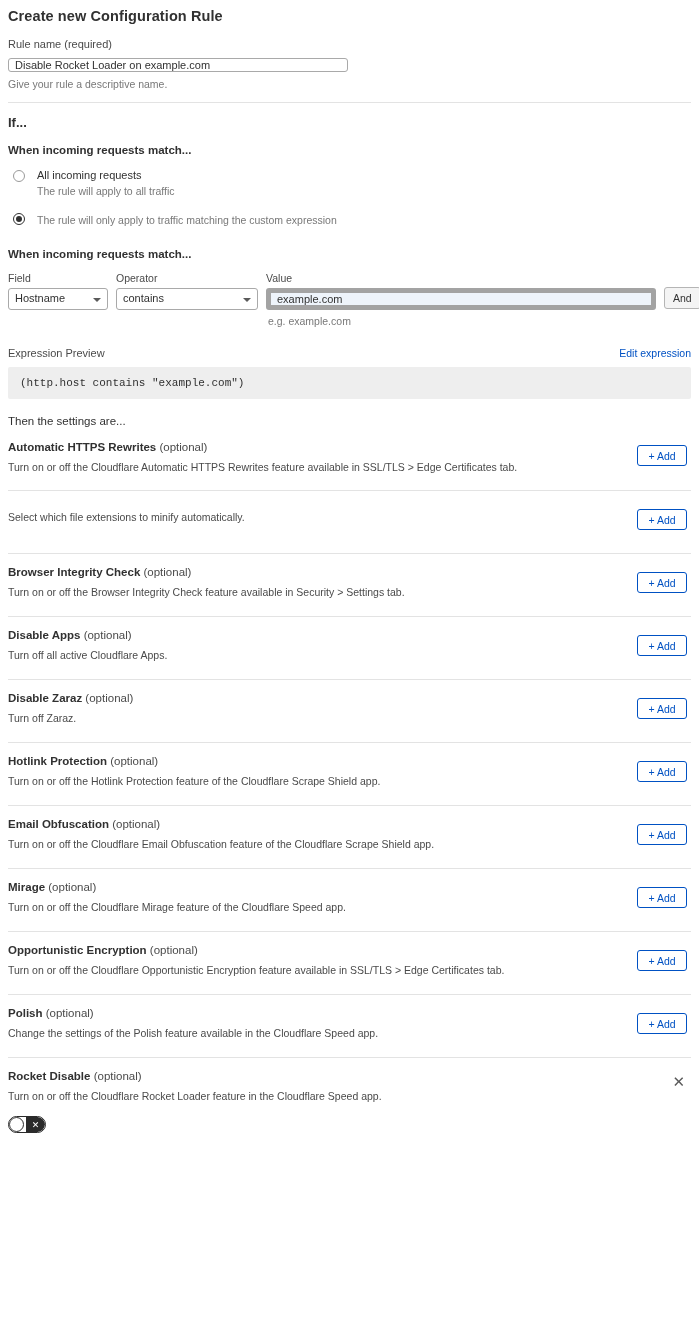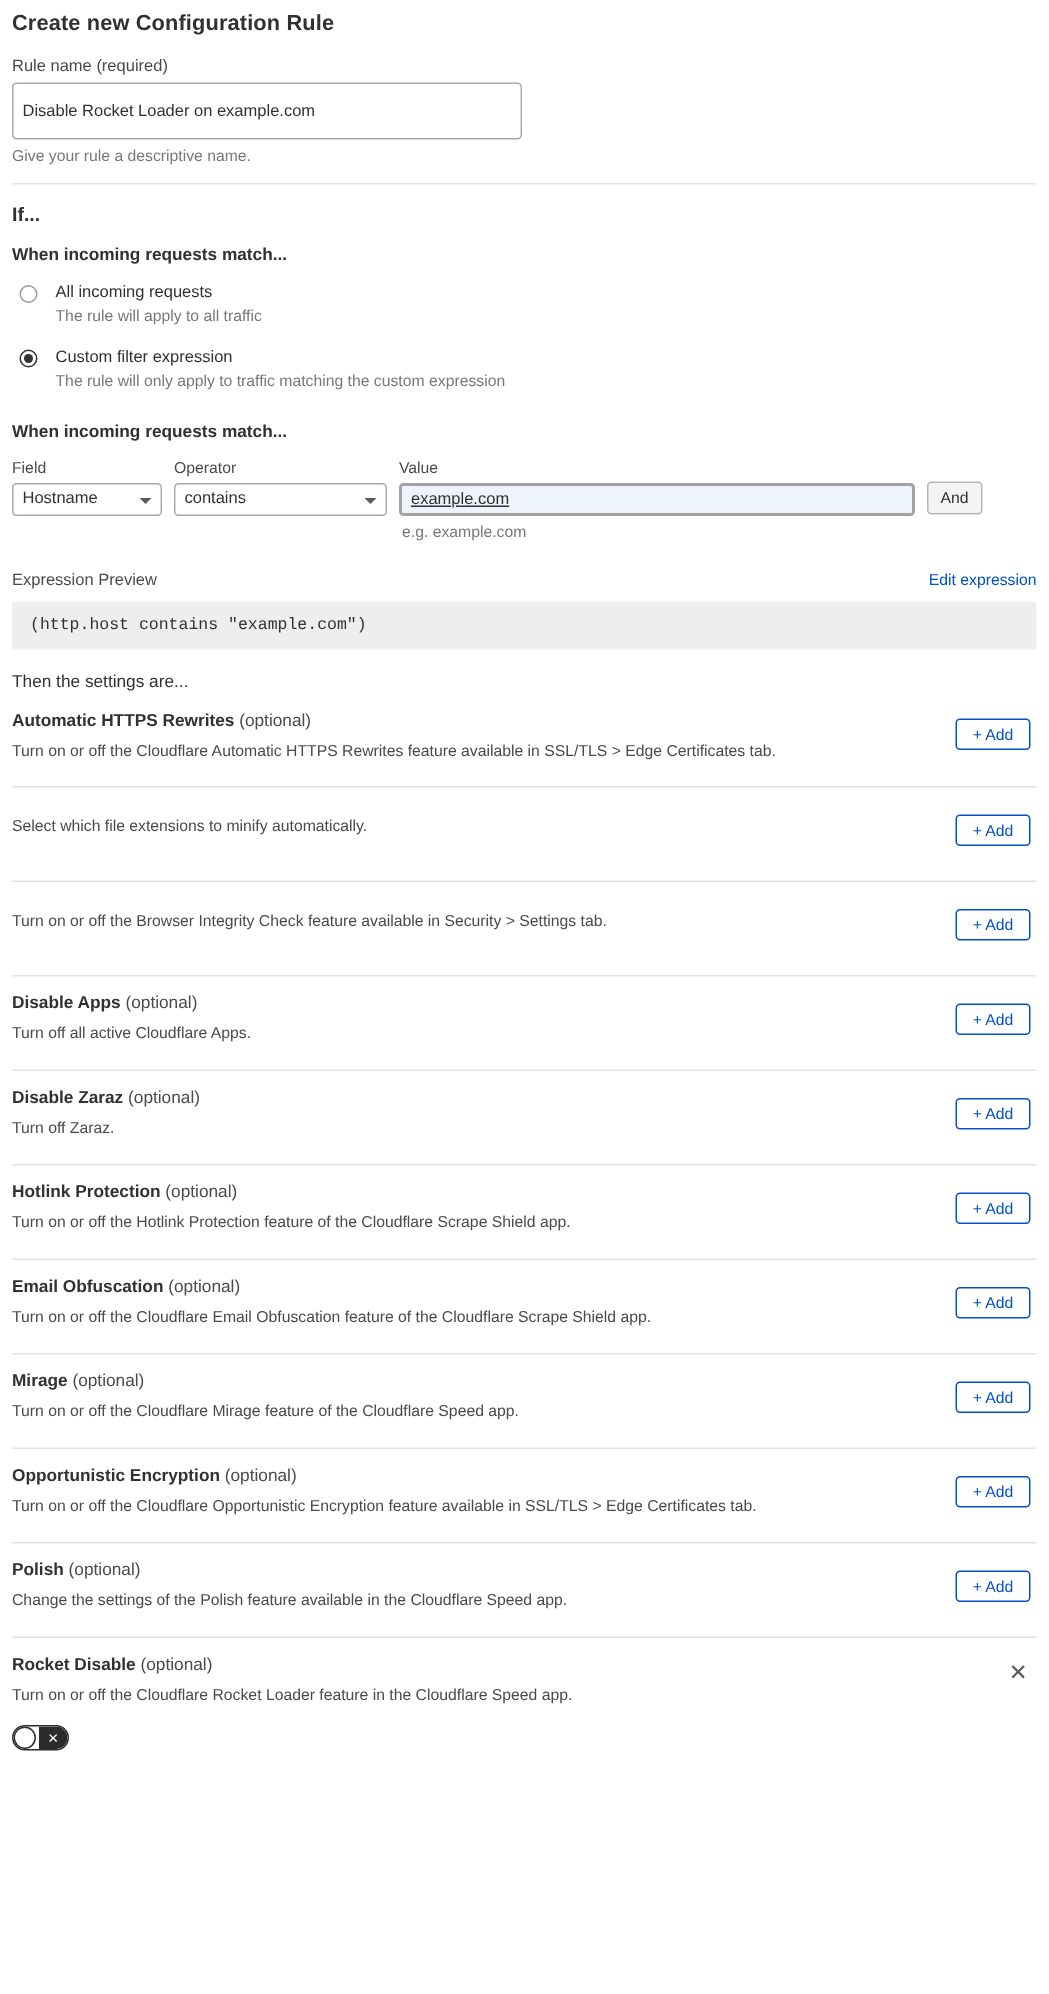--- a/index.html
+++ b/index.html
@@ -26,21 +26,21 @@
     margin: 8px 0 14px 0;
     letter-spacing: 0.1px;
   }
   .field-label {
     font-size: 11px;
     color: #4a4a4a;
     margin-bottom: 5px;
   }
   .text-input {
     width: 340px;
-    height: 38px;
+    height: 14px;
     border: 1px solid #a9a9a9;
     border-radius: 3px;
     font-size: 11px;
     font-family: "Liberation Sans", sans-serif;
     padding: 2px 6px;
     color: #313131;
     background: #fff;
     outline: none;
   }
   .help-text {
@@ -125,31 +125,30 @@
   .select .caret {
     position: absolute;
     right: 6px; top: 9px;
     width: 0; height: 0;
     border-left: 4px solid transparent;
     border-right: 4px solid transparent;
     border-top: 4px solid #5a5a5a;
   }
   .select.op { width: 142px; }
   .value-input {
-    width: 344px;
+    width: 390px;
     height: 22px;
-    border: 2px solid #a3a3a3;
+    border: 5px solid #a3a3a3;
     border-radius: 3px;
     background: #eef4fb;
     font-size: 11px;
     font-family: "Liberation Sans", sans-serif;
     padding: 2px 6px;
     color: #313131;
     outline: none;
-    text-decoration: underline;
   }
   .btn-plain {
     height: 22px;
     min-width: 34px;
     border: 1px solid #b5b5b5;
     border-radius: 3px;
     background: #f4f4f4;
     font-size: 10.5px;
     color: #313131;
     font-family: "Liberation Sans", sans-serif;
@@ -293,21 +292,20 @@
     <div class="radio"></div>
     <div class="radio-text">
       <div class="r-title">All incoming requests</div>
       <div class="r-desc">The rule will apply to all traffic</div>
     </div>
   </div>
 
   <div class="radio-row">
     <div class="radio checked"></div>
     <div class="radio-text">
-      <div class="r-title">Custom filter expression</div>
       <div class="r-desc">The rule will only apply to traffic matching the custom expression</div>
     </div>
   </div>
 
   <div class="sub-head" style="margin-top:22px;">When incoming requests match...</div>
 
   <div class="filter-row">
     <div>
       <div class="col-label">Field</div>
       <div class="select">
@@ -349,20 +347,21 @@
       <div class="s-desc">Turn on or off the Cloudflare Automatic HTTPS Rewrites feature available in SSL/TLS &gt; Edge Certificates tab.</div>
       <button class="add-btn">+ Add</button>
     </div>
 
     <div class="setting">
       <div class="s-desc">Select which file extensions to minify automatically.</div>
       <button class="add-btn">+ Add</button>
     </div>
 
     <div class="setting">
+      <div class="s-title"><span>Browser Integrity Check</span> <span class="opt">(optional)</span></div>
       <div class="s-desc">Turn on or off the Browser Integrity Check feature available in Security &gt; Settings tab.</div>
       <button class="add-btn">+ Add</button>
     </div>
 
     <div class="setting">
       <div class="s-title"><span>Disable Apps</span> <span class="opt">(optional)</span></div>
       <div class="s-desc">Turn off all active Cloudflare Apps.</div>
       <button class="add-btn">+ Add</button>
     </div>
 

